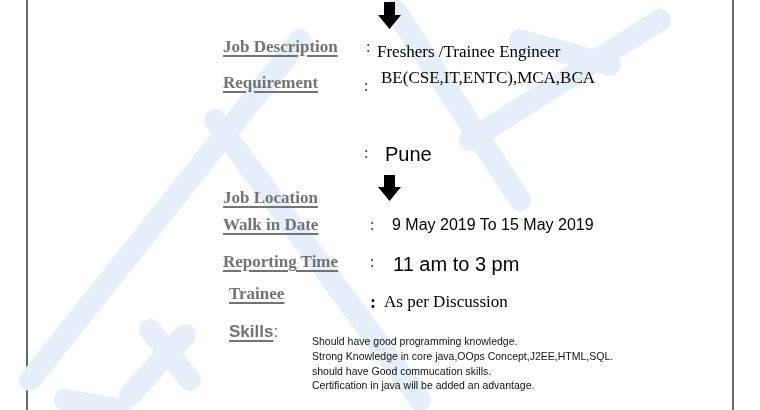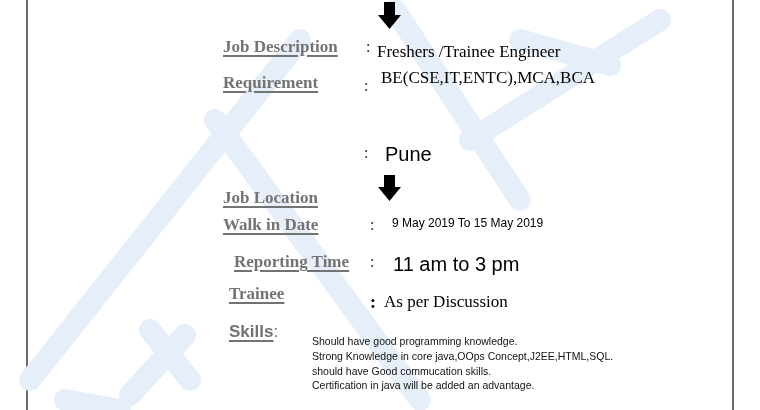--- a/index.html
+++ b/index.html
@@ -23,21 +23,21 @@
       text-underline-offset: 3px;
       color: #737373;
       white-space: nowrap;
     }
     .label.sans { font-family: "Liberation Sans", sans-serif; font-size: 17px; }
     .colon { position: absolute; font-size: 16px; color: #333; }
     .colon.bold { font-weight: bold; color: #000; font-size: 18px; }
     .value { position: absolute; white-space: nowrap; }
     .serif-val { font-family: "Liberation Serif", serif; font-size: 17px; }
     .sans-val { font-family: "Liberation Sans", sans-serif; font-size: 20px; }
-    .sans-small { font-family: "Liberation Sans", sans-serif; font-size: 12px; }
+    .sans-small { font-family: "Liberation Sans", sans-serif; font-size: 16px; }
     .skills-list {
       position: absolute; left: 312px; top: 334px; margin: 0; padding: 0; list-style: none;
       font-family: "Liberation Sans", sans-serif; font-size: 10.5px; line-height: 14.8px; color: #111;
     }
   </style>
 </head>
 <body>
 
 <div class="page-border-left"></div>
 <div class="page-border-right"></div>
@@ -72,21 +72,21 @@
 <div class="value sans-val" style="left:385px;top:143px;">Pune</div>
 
 <svg class="arrow" style="left:378px;top:175px;" width="23" height="26" viewBox="0 0 23 26">
   <polygon points="6,0 17,0 17,12 23,12 11.5,26 0,12 6,12" fill="#000"></polygon>
 </svg>
 
 <div class="label" style="left:223px;top:215px;">Walk in Date</div>
 <div class="colon" style="left:370px;top:216px;">:</div>
 <div class="value sans-small" style="left:392px;top:216px;">9 May 2019 To 15 May 2019</div>
 
-<div class="label" style="left:223px;top:252px;margin-left:11px;">Reporting Time</div>
+<div class="label" style="left:223px;top:252px;">Reporting Time</div>
 <div class="colon" style="left:370px;top:253px;">:</div>
 <div class="value sans-val" style="left:393px;top:253px;">11 am to 3 pm</div>
 
 <div class="label" style="left:229px;top:284px;">Trainee</div>
 <div class="colon bold" style="left:370px;top:292px;">:</div>
 <div class="value serif-val" style="left:384px;top:292px;">As per Discussion</div>
 
 <div class="label sans" style="left:229px;top:322px;">
   <span>Skills</span><span style="text-decoration:none;display:inline-block;font-weight:normal;">:</span>
 </div>

